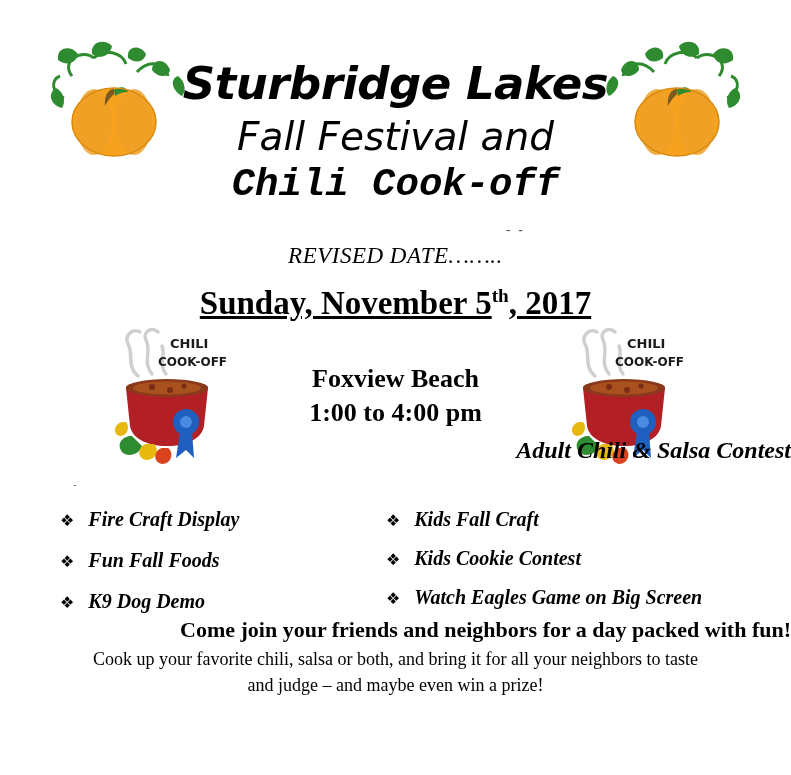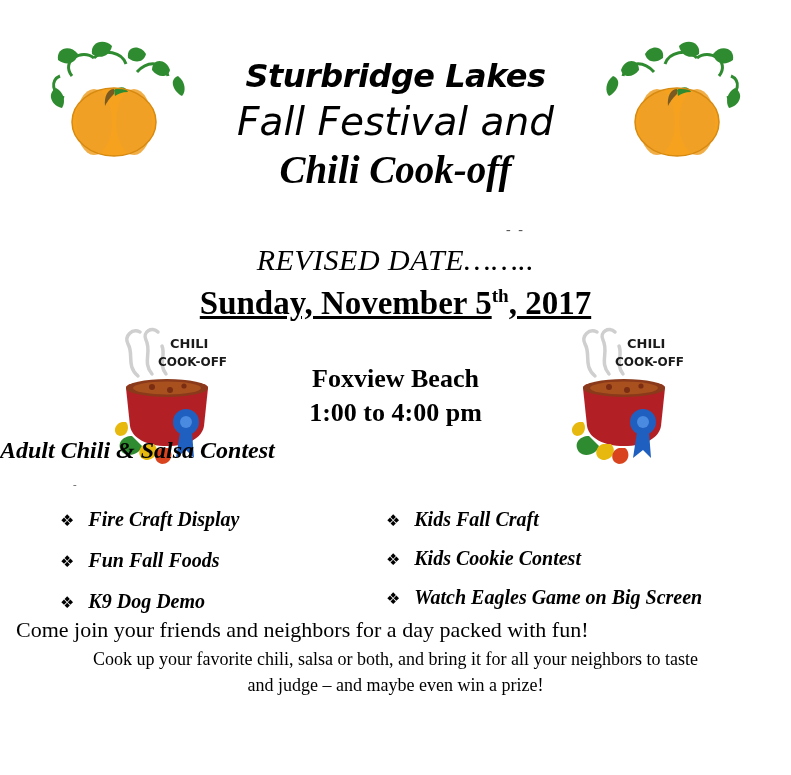--- a/index.html
+++ b/index.html
@@ -46,50 +46,50 @@
     position: absolute;
     left: 0;
     right: 0;
     top: 58px;
     text-align: center;
   }
   .title-line1 {
     font-family: "DejaVu Sans", sans-serif;
     font-weight: bold;
     font-style: italic;
-    font-size: 32px;
+    font-size: 45px;
     letter-spacing: -0.5px;
     line-height: 1.15;
   }
   .title-line2 {
     font-family: "DejaVu Sans", sans-serif;
     font-weight: normal;
     font-style: italic;
     font-size: 39px;
     line-height: 1.2;
     margin-top: 4px;
   }
   .title-line3 {
-    font-family: Liberation Serif, serif;
+    font-family: Liberation Mono, monospace;
     font-weight: bold;
     font-style: italic;
     font-size: 39px;
     line-height: 1.2;
     margin-top: 1px;
   }
 
   .revised {
     position: absolute;
     left: 0;
     right: 0;
     top: 243px;
     text-align: center;
     font-family: "Liberation Serif", serif;
     font-style: italic;
-    font-size: 30px;
+    font-size: 23px;
     letter-spacing: 0.5px;
   }
 
   .date-line {
     position: absolute;
     left: 0;
     right: 0;
     top: 285px;
     text-align: center;
     font-family: "Liberation Serif", serif;
@@ -116,21 +116,21 @@
     font-size: 26px;
     line-height: 1.3;
     margin-top: 20px;
   }
 
   .adult-contest {
     position: absolute;
     left: 0;
     right: 0;
     top: 437px;
-    text-align: left;
+    text-align: right;
     font-family: "Liberation Serif", serif;
     font-weight: bold;
     font-style: italic;
     font-size: 24px;
   }
 
   
   .bullets {
     position: absolute;
     left: 60px;
@@ -166,23 +166,23 @@
   .bullet-col.right .bullet-item {
     margin-bottom: 16px;
   }
 
   
   .footer-lead {
     position: absolute;
     left: 16px;
     right: 0;
     top: 617px;
-    text-align: left;
-    font-family: "Liberation Serif", serif;
-    font-weight: normal;
+    text-align: right;
+    font-family: "Liberation Serif", serif;
+    font-weight: bold;
     font-size: 22px;
   }
   .footer-body {
     position: absolute;
     left: 80px;
     right: 80px;
     top: 646px;
     text-align: center;
     font-family: "Liberation Serif", serif;
     font-size: 18px;

